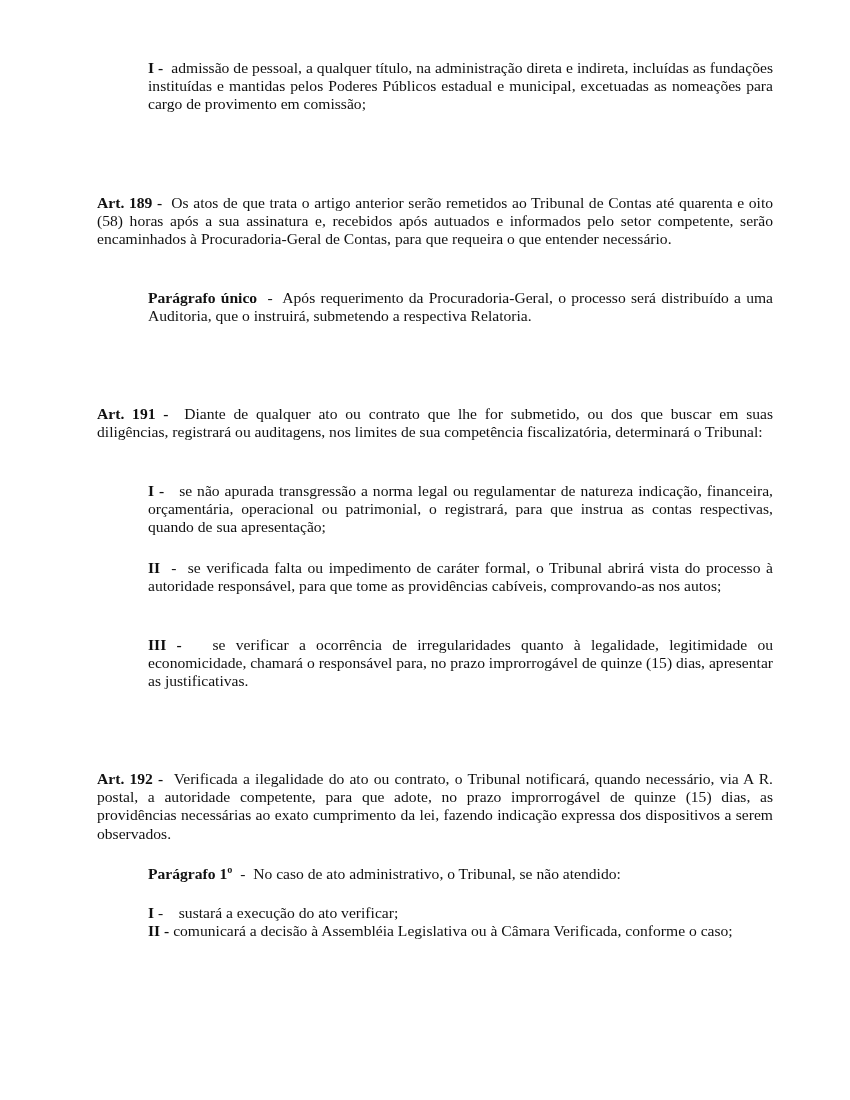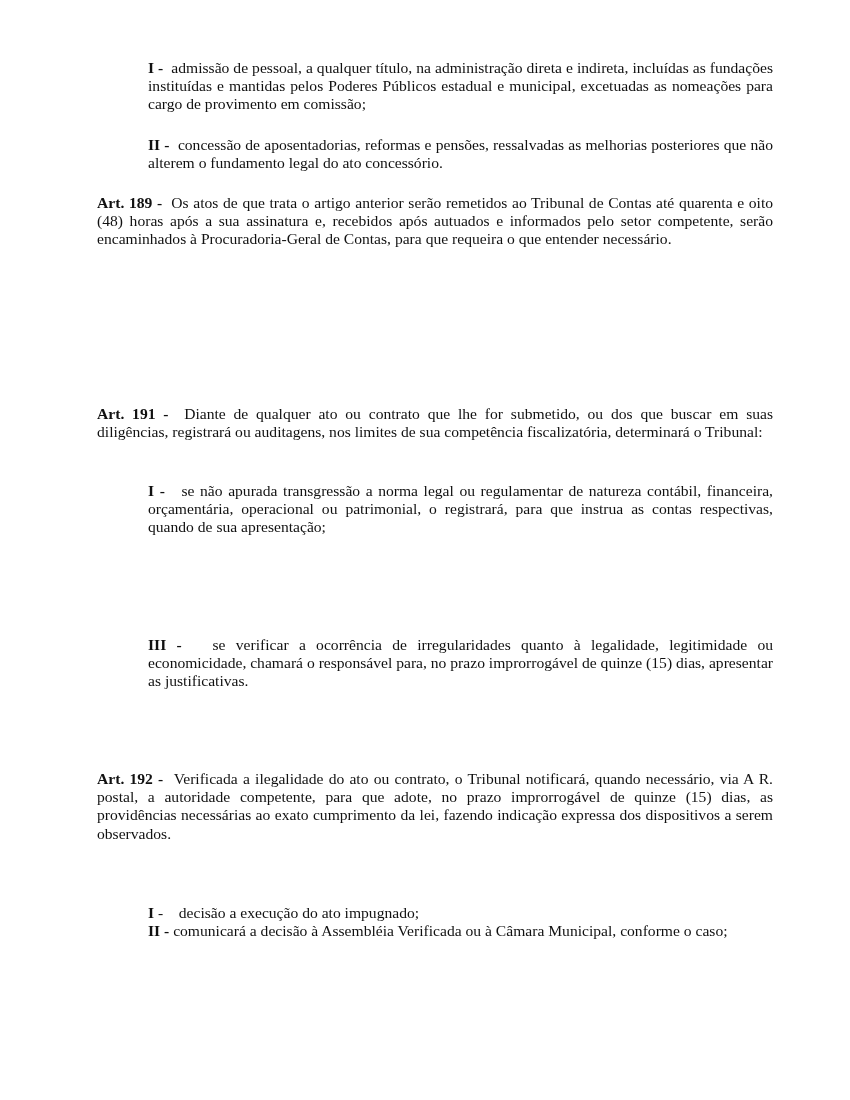--- a/index.html
+++ b/index.html
@@ -17,35 +17,37 @@
   .lst { position: absolute; left: 148px; width: 625px; margin: 0; }
   .lst .row { text-align: justify; }
 </style>
 </head>
 <body>
 
 <div class="page">
 
   <p class="blk ind last-left" style="top:59px"><b>I  -</b>&nbsp;&nbsp;<span>admissão de pessoal, a qualquer título, na administração direta e indireta, incluídas as fundações instituídas e mantidas pelos Poderes Públicos estadual e municipal, excetuadas as nomeações para cargo de provimento em comissão;</span></p>
 
-  <p class="blk ind last-left" style="top:136px"><b>II  -</b>&nbsp;&nbsp;<span>concessão de aposentadorias, reformas e pensões, ressalvadas as melhorias posteriores que não alterem o fundamento legal do ato concessório.</span></p>
 
-  <p class="blk art last-left" style="top:194px"><b>Art. 189  -</b>&nbsp;&nbsp;<span>Os atos de que trata o artigo anterior serão remetidos ao Tribunal de Contas até quarenta e oito (48) horas após a sua assinatura e, recebidos após autuados e informados pelo setor competente, serão encaminhados à Procuradoria-Geral de Contas, para que requeira o que entender necessário.</span></p>
+  <p class="blk art last-left" style="top:194px"><b>Art. 189  -</b>&nbsp;&nbsp;<span>Os atos de que trata o artigo anterior serão remetidos ao Tribunal de Contas até quarenta e oito (58) horas após a sua assinatura e, recebidos após autuados e informados pelo setor competente, serão encaminhados à Procuradoria-Geral de Contas, para que requeira o que entender necessário.</span></p>
 
+  <p class="blk ind last-left" style="top:289px"><b>Parágrafo único</b><span style="white-space:pre">  -  </span><span>Após requerimento da Procuradoria-Geral, o processo será distribuído a uma Auditoria, que o instruirá, submetendo a respectiva Relatoria.</span></p>
 
 
   <p class="blk art last-left" style="top:405px"><b>Art. 191  -</b>&nbsp;&nbsp;<span>Diante de qualquer ato ou contrato que lhe for submetido, ou dos que buscar em suas diligências, registrará ou auditagens, nos limites de sua competência fiscalizatória, determinará o Tribunal:</span></p>
 
-  <p class="blk ind last-left" style="top:482px"><b>I  -</b>&nbsp;&nbsp;&nbsp;<span>se não apurada transgressão a norma legal ou regulamentar de natureza contábil, financeira, orçamentária, operacional ou patrimonial, o registrará, para que instrua as contas respectivas, quando de sua apresentação;</span></p>
+  <p class="blk ind last-left" style="top:482px"><b>I  -</b>&nbsp;&nbsp;&nbsp;<span>se não apurada transgressão a norma legal ou regulamentar de natureza indicação, financeira, orçamentária, operacional ou patrimonial, o registrará, para que instrua as contas respectivas, quando de sua apresentação;</span></p>
 
+  <p class="blk ind last-left" style="top:559px"><b>II</b><span style="white-space:pre">  -  </span><span>se verificada falta ou impedimento de caráter formal, o Tribunal abrirá vista do processo à autoridade responsável, para que tome as providências cabíveis, comprovando-as nos autos;</span></p>
 
   <p class="blk ind last-left" style="top:636px"><b>III  -</b>&nbsp;&nbsp;&nbsp;<span>se verificar a ocorrência de irregularidades quanto à legalidade, legitimidade ou economicidade, chamará o responsável para, no prazo improrrogável de quinze (15) dias, apresentar as justificativas.</span></p>
 
 
   <p class="blk art last-left" style="top:770px"><b>Art. 192  -</b>&nbsp;&nbsp;<span>Verificada a ilegalidade do ato ou contrato, o Tribunal notificará, quando necessário, via A R. postal, a autoridade competente, para que adote, no prazo improrrogável de quinze (15) dias, as providências necessárias ao exato cumprimento da lei, fazendo indicação expressa dos dispositivos a serem observados.</span></p>
 
+  <p class="blk ind last-left" style="top:865px"><b>Parágrafo 1º</b><span style="white-space:pre">  -  </span><span>No caso de ato administrativo, o Tribunal, se não atendido:</span></p>
 
   <div class="lst" style="top:904px">
-    <div class="row last-left"><b>I</b><span style="white-space:pre"> -    </span><span>decisão a execução do ato impugnado;</span></div>
-    <div class="row last-left"><b>II -</b>&nbsp;<span>comunicará a decisão à Assembléia Verificada ou à Câmara Municipal, conforme o caso;</span></div>
+    <div class="row last-left"><b>I</b><span style="white-space:pre"> -    </span><span>sustará a execução do ato verificar;</span></div>
+    <div class="row last-left"><b>II -</b>&nbsp;<span>comunicará a decisão à Assembléia Legislativa ou à Câmara Verificada, conforme o caso;</span></div>
   </div>
 
 </div>
 
 </body></html>

